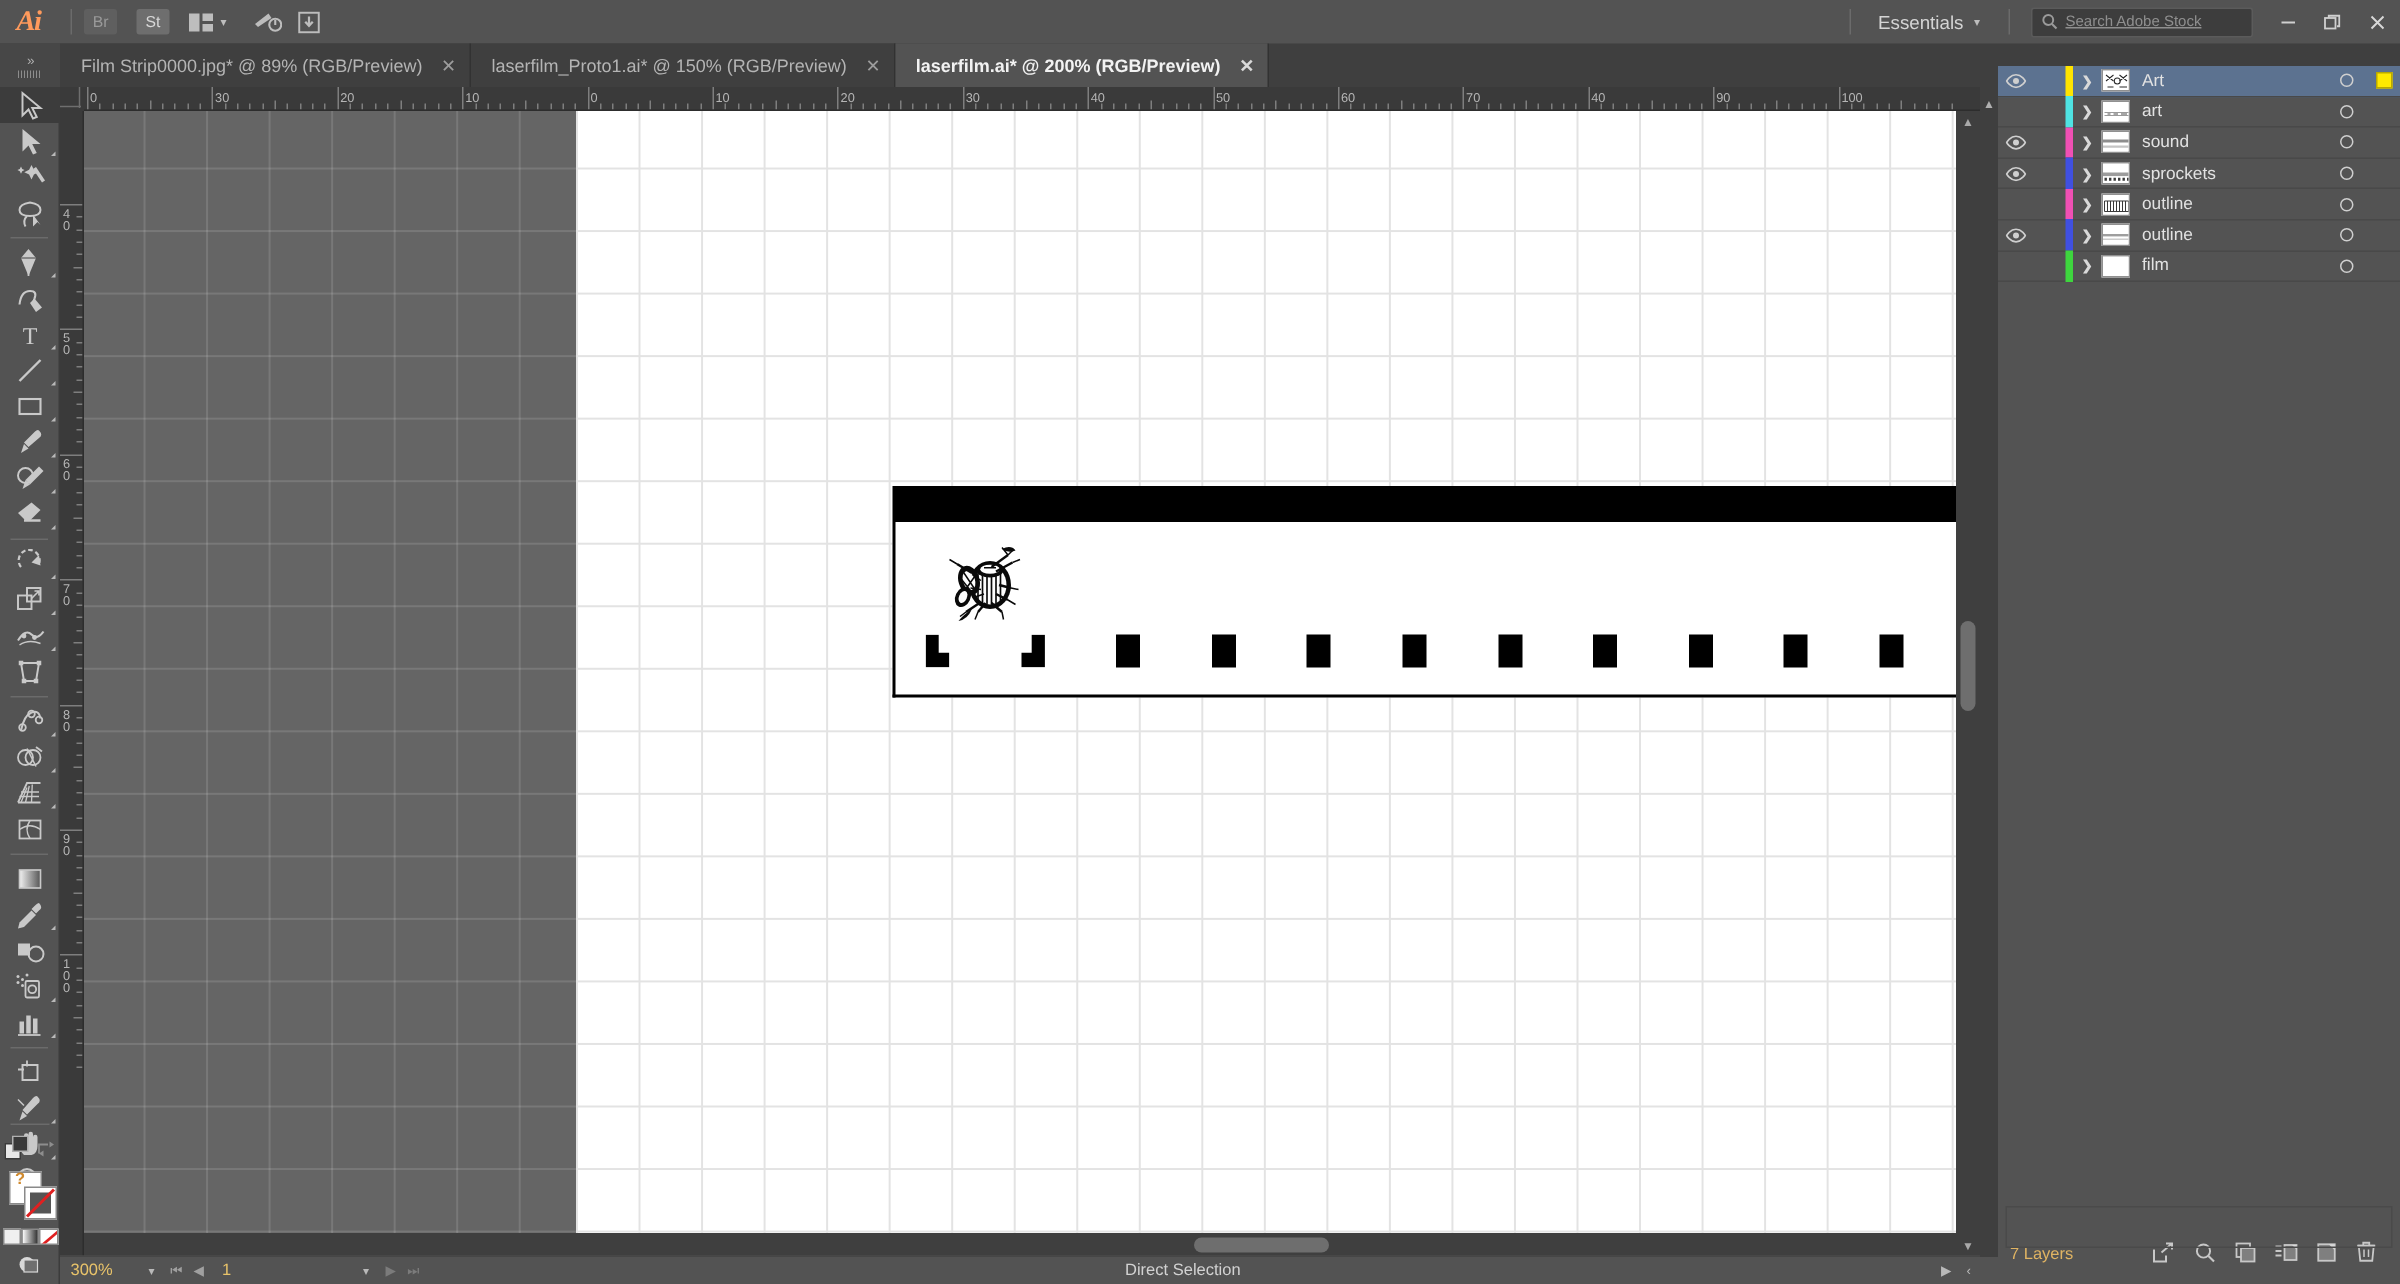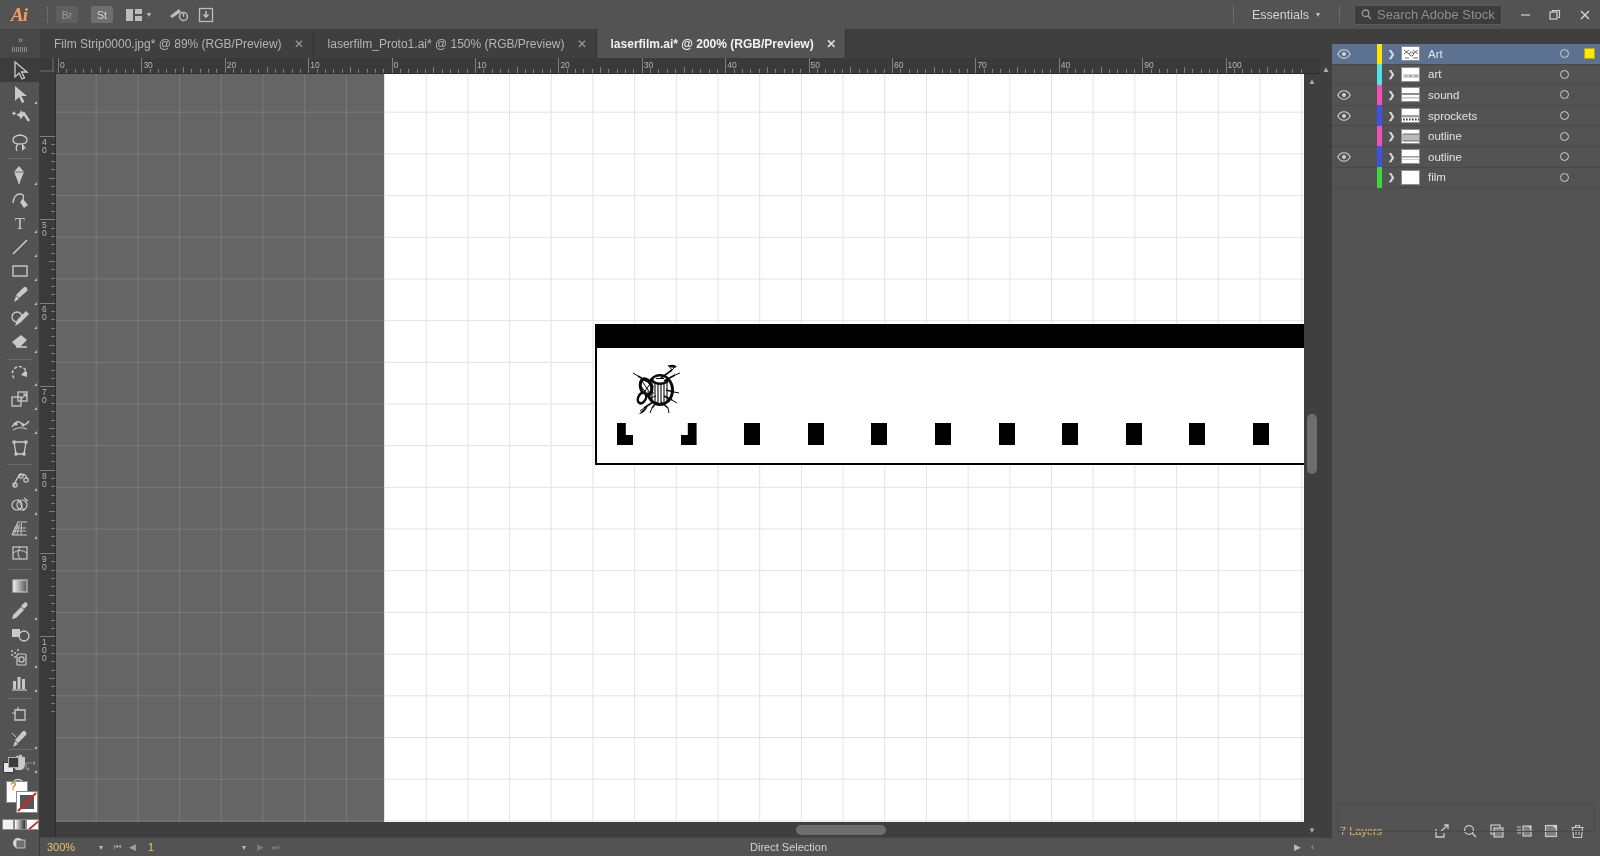--- a/index.html
+++ b/index.html
@@ -43,21 +43,21 @@
   .mb-right { position:absolute; right:0; top:0; height:29px; display:flex; align-items:center; }
   .ess-btn {
     display:flex; align-items:center; gap:7px; padding:0 10px; height:21px;
     font-size:12.5px; color:#d4d4d4;
   }
   .stock-search {
     width:148px; height:20px; background:#3d3d3d; border:1px solid #5b5b5b;
     border-radius:2px; display:flex; align-items:center; padding:0 6px; gap:5px;
     margin-left:6px; margin-right:8px;
   }
-  .stock-search span { font-size:13px; color:#8f8f8f; }
+  .stock-search span { font-size:10px; color:#8f8f8f;text-decoration:underline; }
   .wbtn { width:30px; height:29px; display:flex;align-items:center;justify-content:center; color:#d0d0d0; font-size:13px;}
 
   
   .tabbar {
     position:absolute; left:0; top:29px; width:1600px; height:29px;
     background:#3f3f3f; display:flex; align-items:flex-end;
   }
   .dock-toggle{
     width:40px; height:29px; display:flex; flex-direction:column; align-items:center; justify-content:center;
     background:#474747; gap:2px;
@@ -195,21 +195,21 @@
     width:19px; height:15px; background:#fff; border:1px solid #909090; overflow:hidden; position:relative;
   }
   .lname { flex:1; padding-left:8px; }
   .ltarget { width:28px; display:flex; align-items:center; justify-content:center;}
   .tcircle { width:9px;height:9px;border:1.4px solid #cfcfcf;border-radius:50%;}
   .lapp { width:22px; display:flex; align-items:center; justify-content:center;}
   .appbox { width:11px;height:11px;background:#ffe900;border:1px solid #b9a800; }
   .panel-foot {
     position:absolute; left:0; bottom:0; width:268px; height:36px; background:#535353;
   }
-  .pf-row { display:flex; align-items:center; height:22px; padding:0 8px; gap:10px; }
+  .pf-row { display:flex; align-items:flex-end; height:22px; padding:0 8px; gap:10px; }
   .pf-count { font-size:11px; color:#e0b463; flex:0 0 auto; margin-right:42px;}
   .pf-ic { width:17px;height:15px; display:flex; align-items:center; justify-content:center;}
   .panel-spacer { position:absolute; left:5px; bottom:24px; width:258px; height:28px; border:1px solid #4a4a4a;}
 </style>
 </head>
 <body>
 
 <div id="app">
 
   <div class="menubar">

